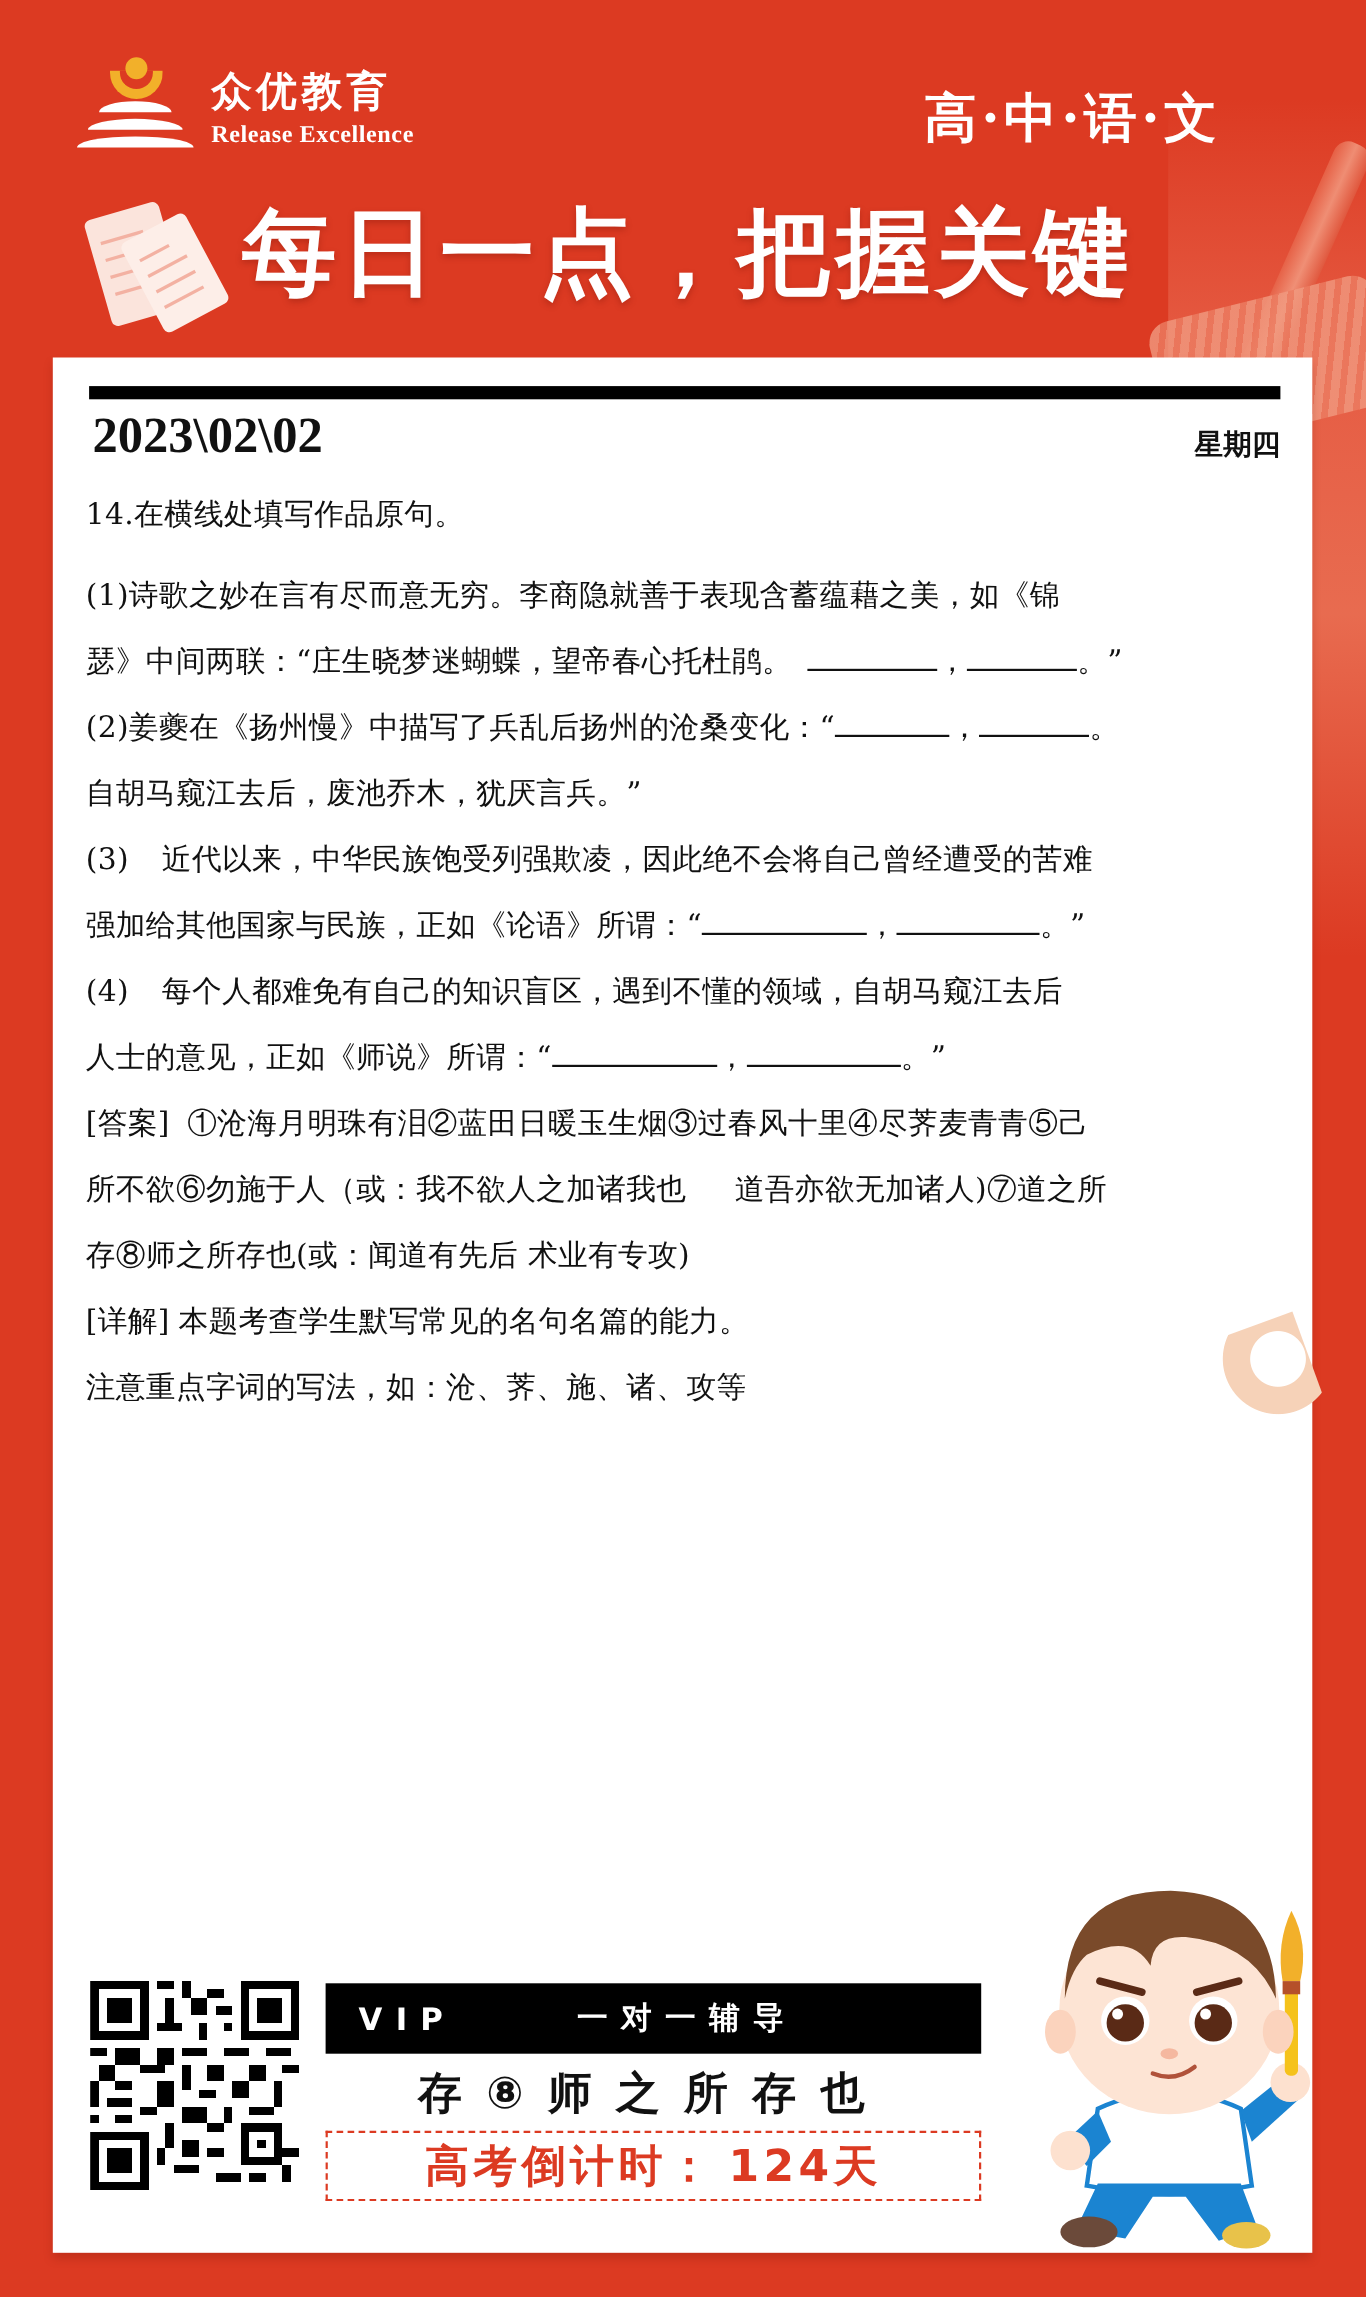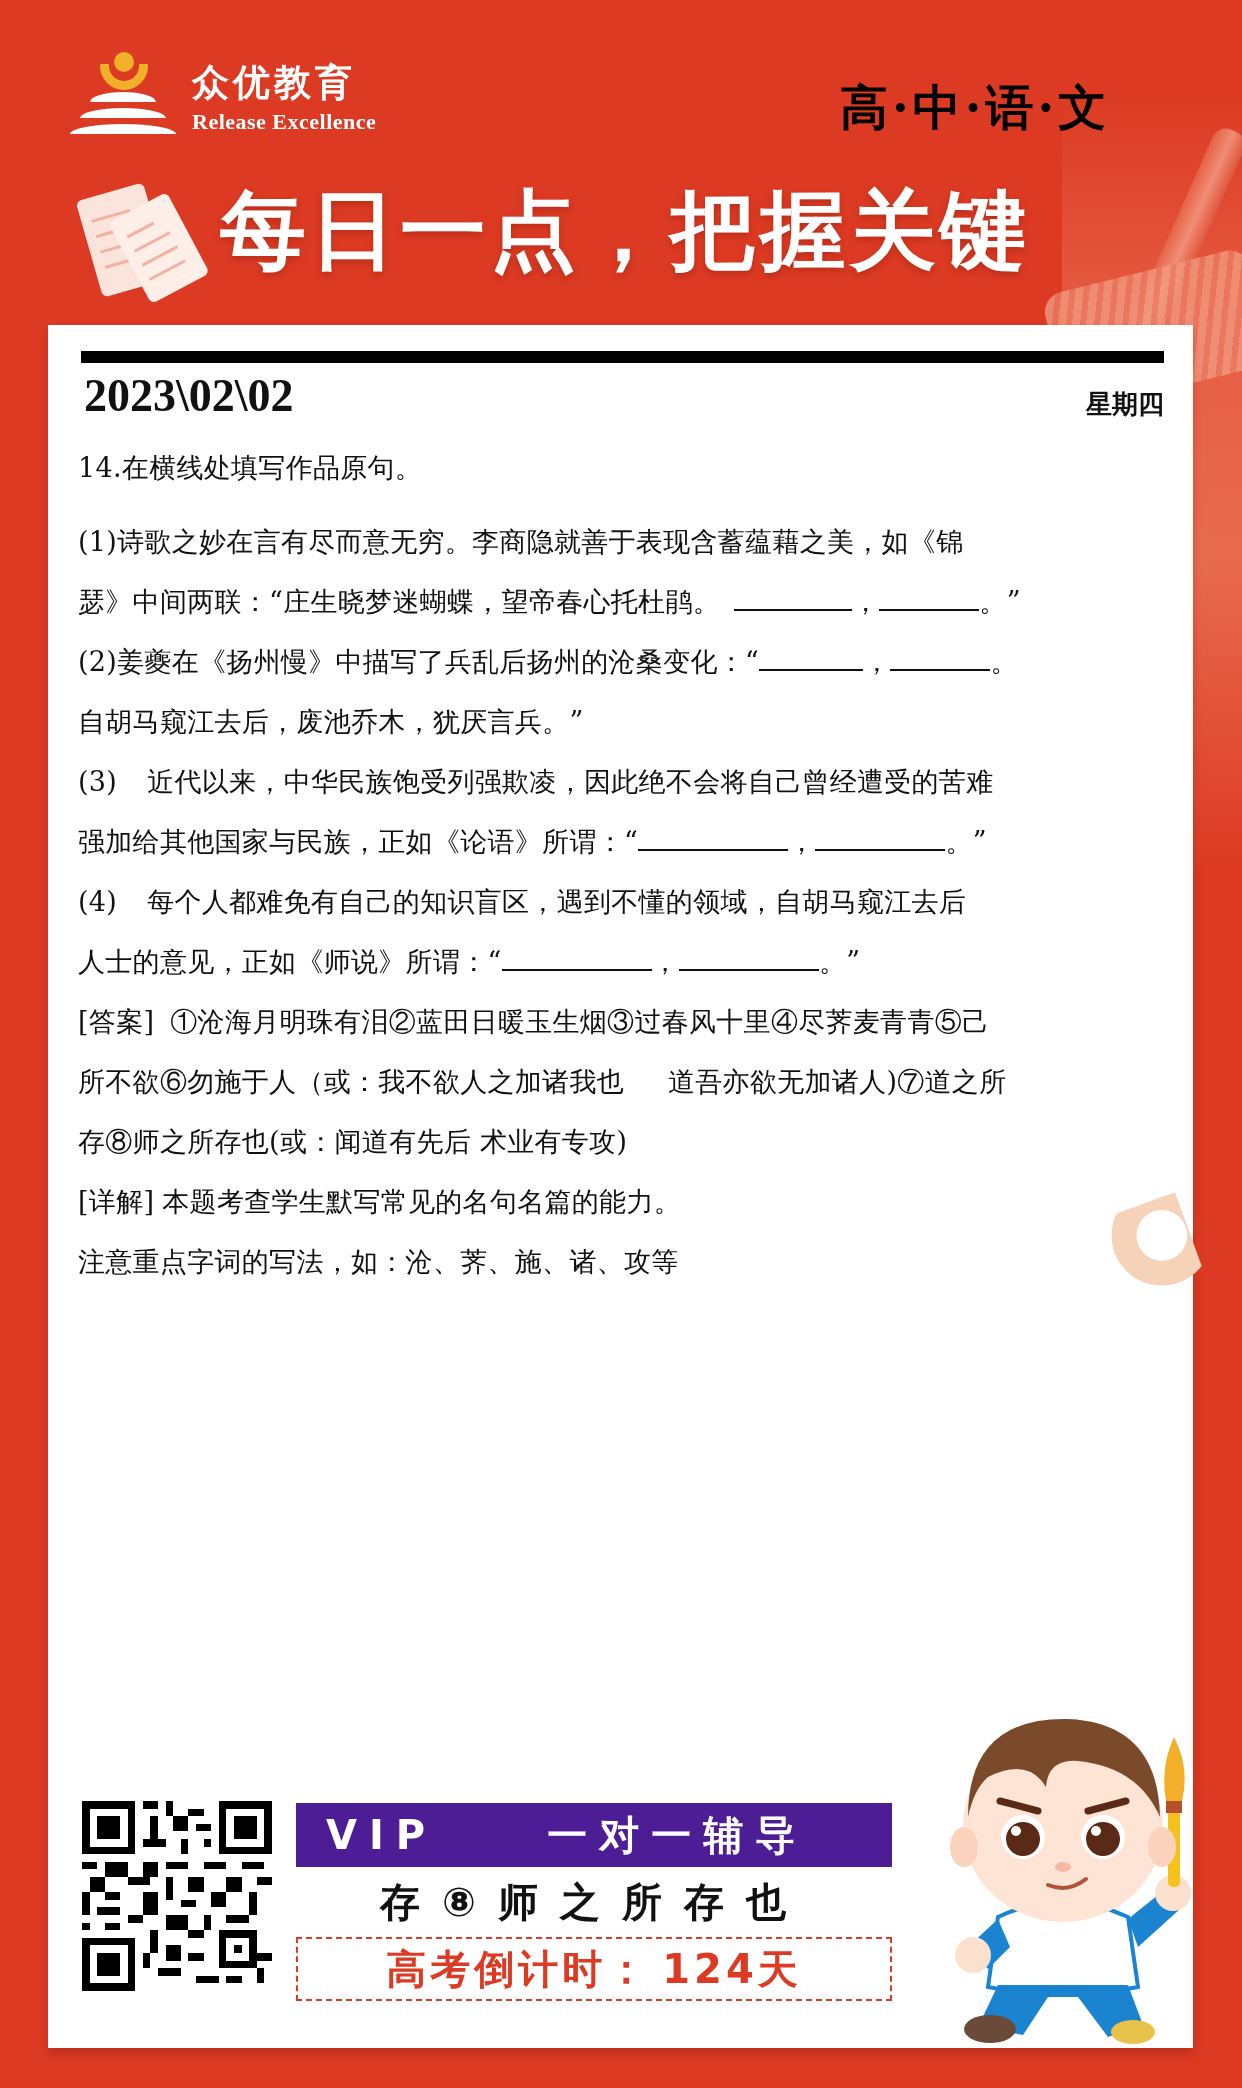--- a/index.html
+++ b/index.html
@@ -26,21 +26,21 @@
     
     .logo { position: absolute; left: 68px; top: 52px; display: flex; align-items: center; }
     .logo-mark { width: 110px; height: 88px; position: relative; }
     .logo-dot { position: absolute; left: 46px; top: 0; width: 20px; height: 20px; border-radius: 50%; background: #f2b02a; }
     .logo-arc { position: absolute; left: 32px; top: 12px; width: 48px; height: 26px; border: 9px solid #f2b02a; border-top: none; border-radius: 0 0 30px 30px; }
     .logo-bar { position: absolute; background: #fff; height: 10px; border-radius: 50% 50% 0 0 / 100% 100% 0 0; }
     .logo-text { margin-left: 14px; color: #fff; }
     .logo-cn { font-family: "DejaVu Sans", sans-serif; font-size: 37px; font-weight: bold; letter-spacing: 4px; line-height: 50px; }
     .logo-en { font-family: Liberation Serif, serif; font-size: 22px; font-weight: bold; letter-spacing: 0.5px; line-height: 24px; margin-top: 2px; }
     .subject {
-      position: absolute; left: 840px; top: 76px; color: #000000;
+      position: absolute; left: 840px; top: 76px; color: #ffffff;
       font-family: "DejaVu Serif", serif; font-size: 48px; font-weight: bold; letter-spacing: 4px;
     }
     .slogan-wrap { position: absolute; left: 78px; top: 180px; display: flex; align-items: flex-start; }
     .papers { width: 130px; height: 120px; position: relative; }
     .paper { position: absolute; background: #fbe4dc; border-radius: 6px; }
     .paper.p1 { left: 10px; top: 10px; width: 70px; height: 100px; transform: rotate(-16deg); }
     .paper.p2 { left: 48px; top: 22px; width: 66px; height: 92px; transform: rotate(-28deg); background: #fdeee8; }
     .paper .ln { position: absolute; left: 10px; height: 3px; width: 40px; background: #f3b1a2; }
     .slogan {
       margin-left: 12px; color: #fff; font-family: "DejaVu Sans", sans-serif;
@@ -57,22 +57,22 @@
     .date { font-family: "Liberation Serif", serif; font-size: 46px; font-weight: bold; color: #111; }
     .weekday { font-family: "DejaVu Serif", serif; font-size: 26px; font-weight: bold; color: #111; }
     .content { position: absolute; left: 30px; top: 128px; width: 1090px; color: #111; }
     .line { font-family: "DejaVu Serif", serif; font-size: 27px; line-height: 30px; height: 60px; white-space: nowrap; letter-spacing: 0.3px; }
     .blank { display: inline-block; border-bottom: 2px solid #111; height: 22px; vertical-align: baseline; }
     .sp { display: inline-block; }
     
     .qr { position: absolute; left: 34px; top: 1476px; width: 190px; height: 190px; }
     .cta { position: absolute; left: 248px; top: 1478px; width: 596px; }
     .cta-vip {
-      height: 64px; background: #4c1d95; color: #fff; display: flex; align-items: center;
-      font-family: "DejaVu Sans", sans-serif; font-weight: bold; font-size: 40px; letter-spacing: 12px;
+      height: 64px; background: #000000; color: #fff; display: flex; align-items: center;
+      font-family: "DejaVu Sans", sans-serif; font-weight: bold; font-size: 28px; letter-spacing: 12px;
       padding-left: 30px;
     }
     .cta-vip .gap { display: inline-block; width: 110px; }
     .cta-scan {
       height: 70px; display: flex; align-items: center; justify-content: center;
       font-family: "DejaVu Sans", sans-serif; font-weight: bold; font-size: 40px; letter-spacing: 22px; color: #111;
     }
     .cta-count {
       height: 64px; border: 2px dashed #dc3a22; display: flex; align-items: center; justify-content: center;
       font-family: "DejaVu Sans", sans-serif; font-weight: bold; font-size: 40px; color: #dc3a22; letter-spacing: 4px;

